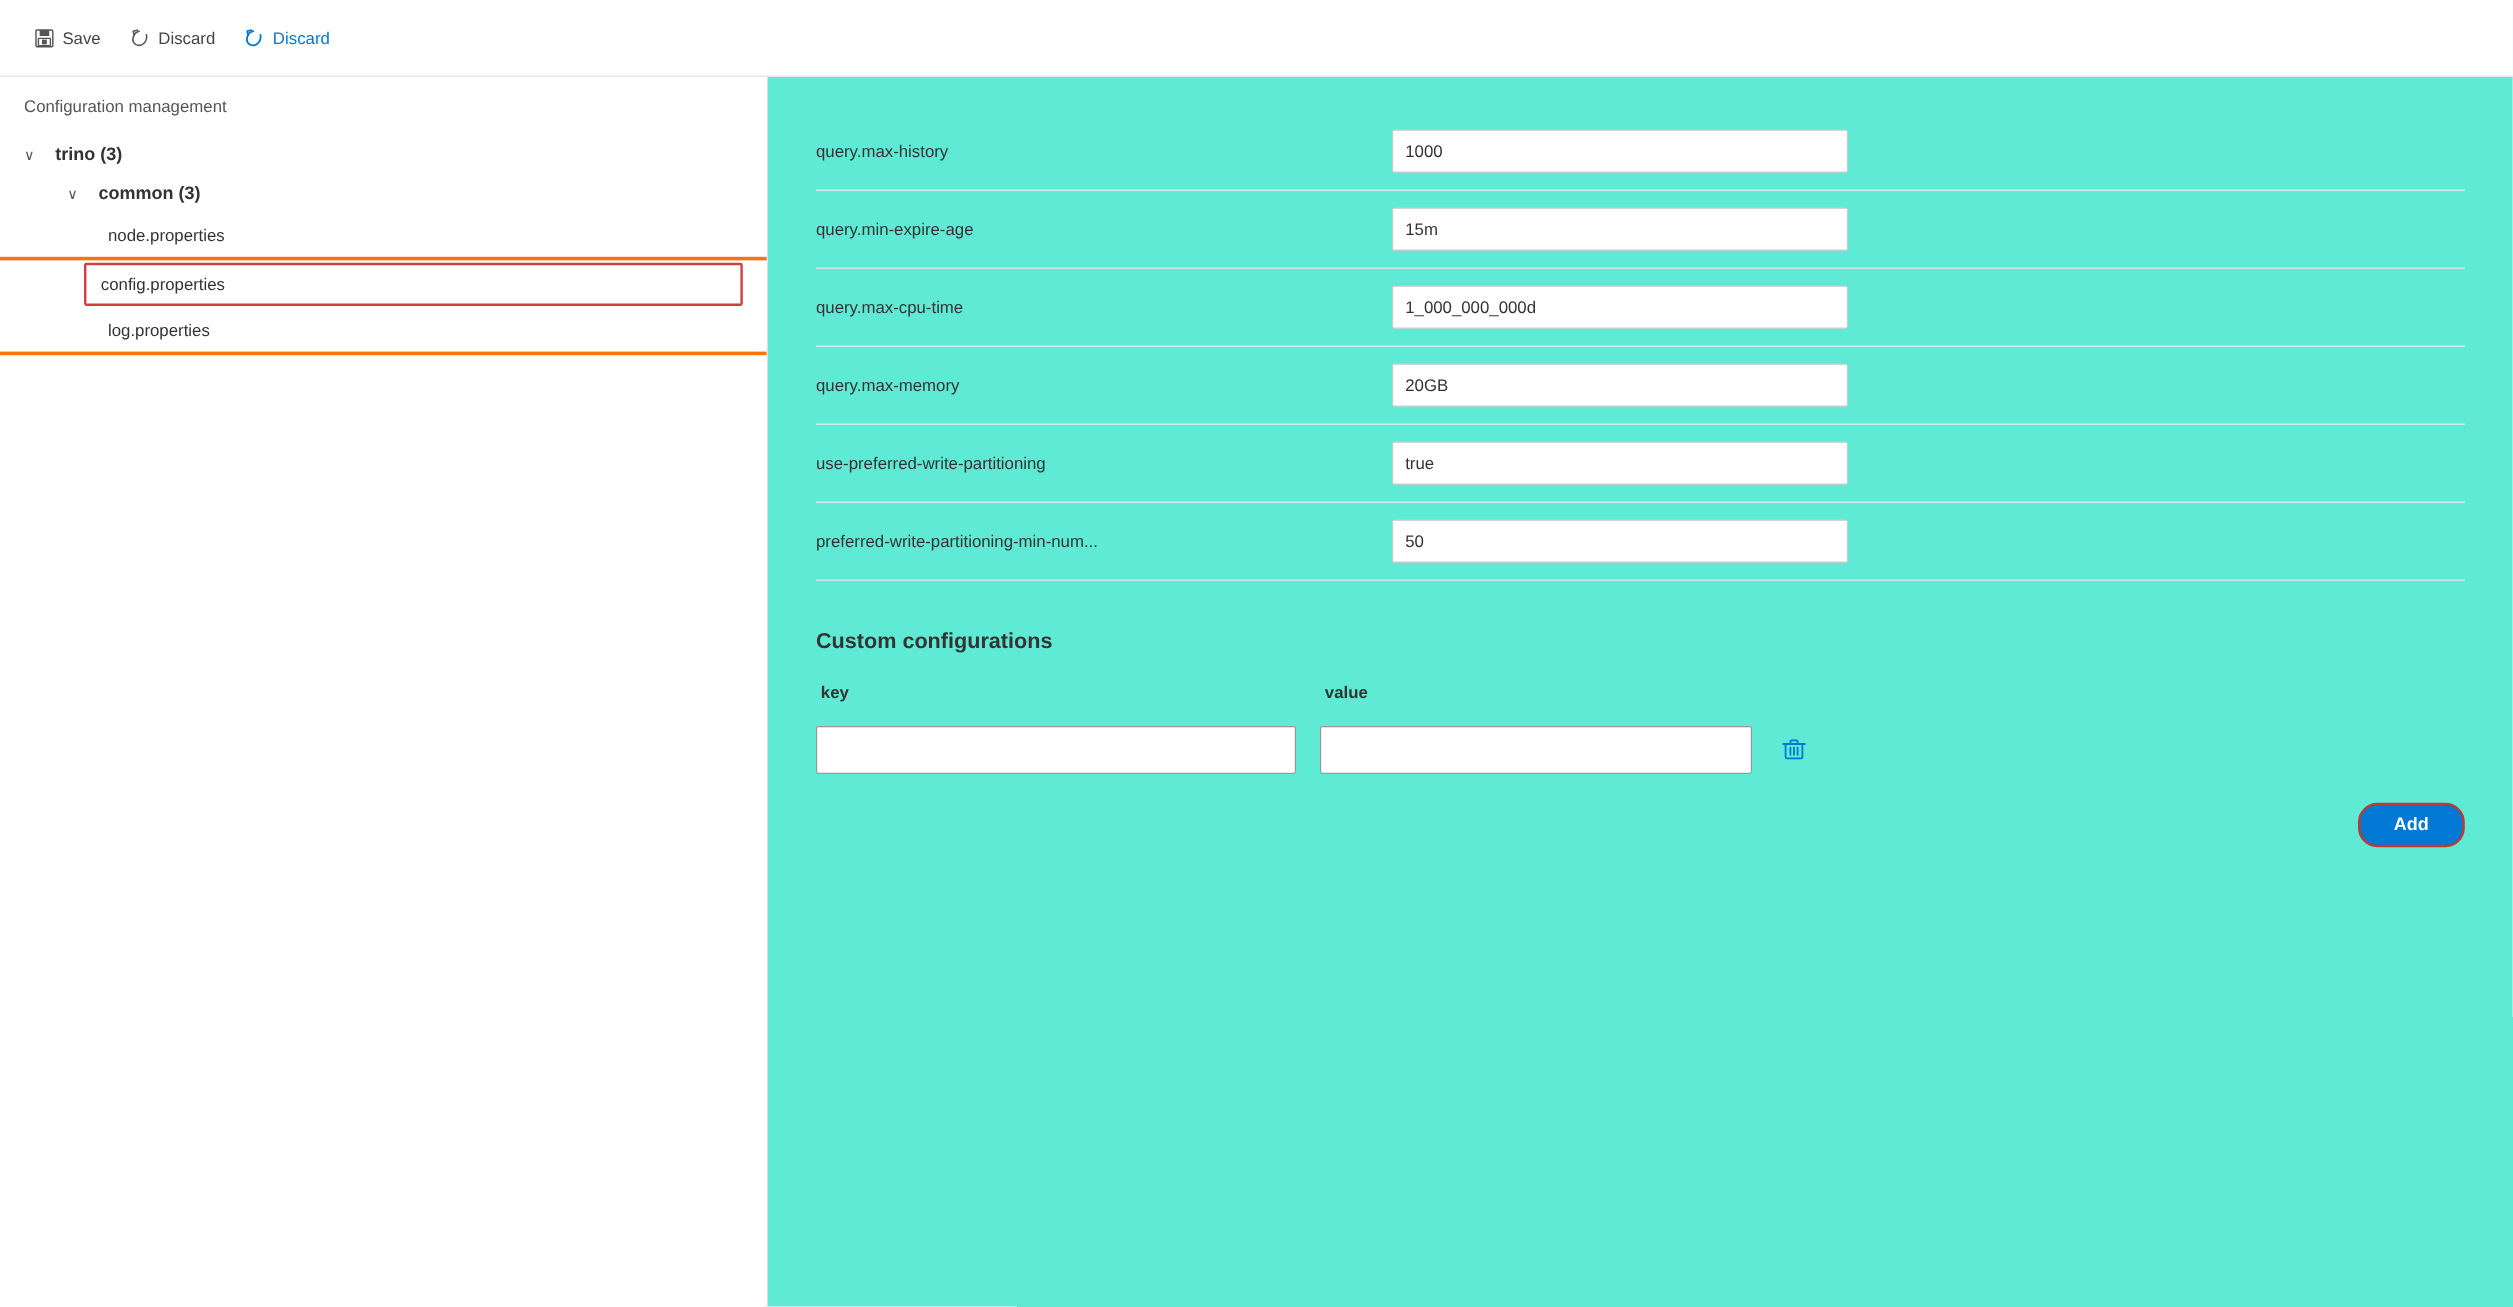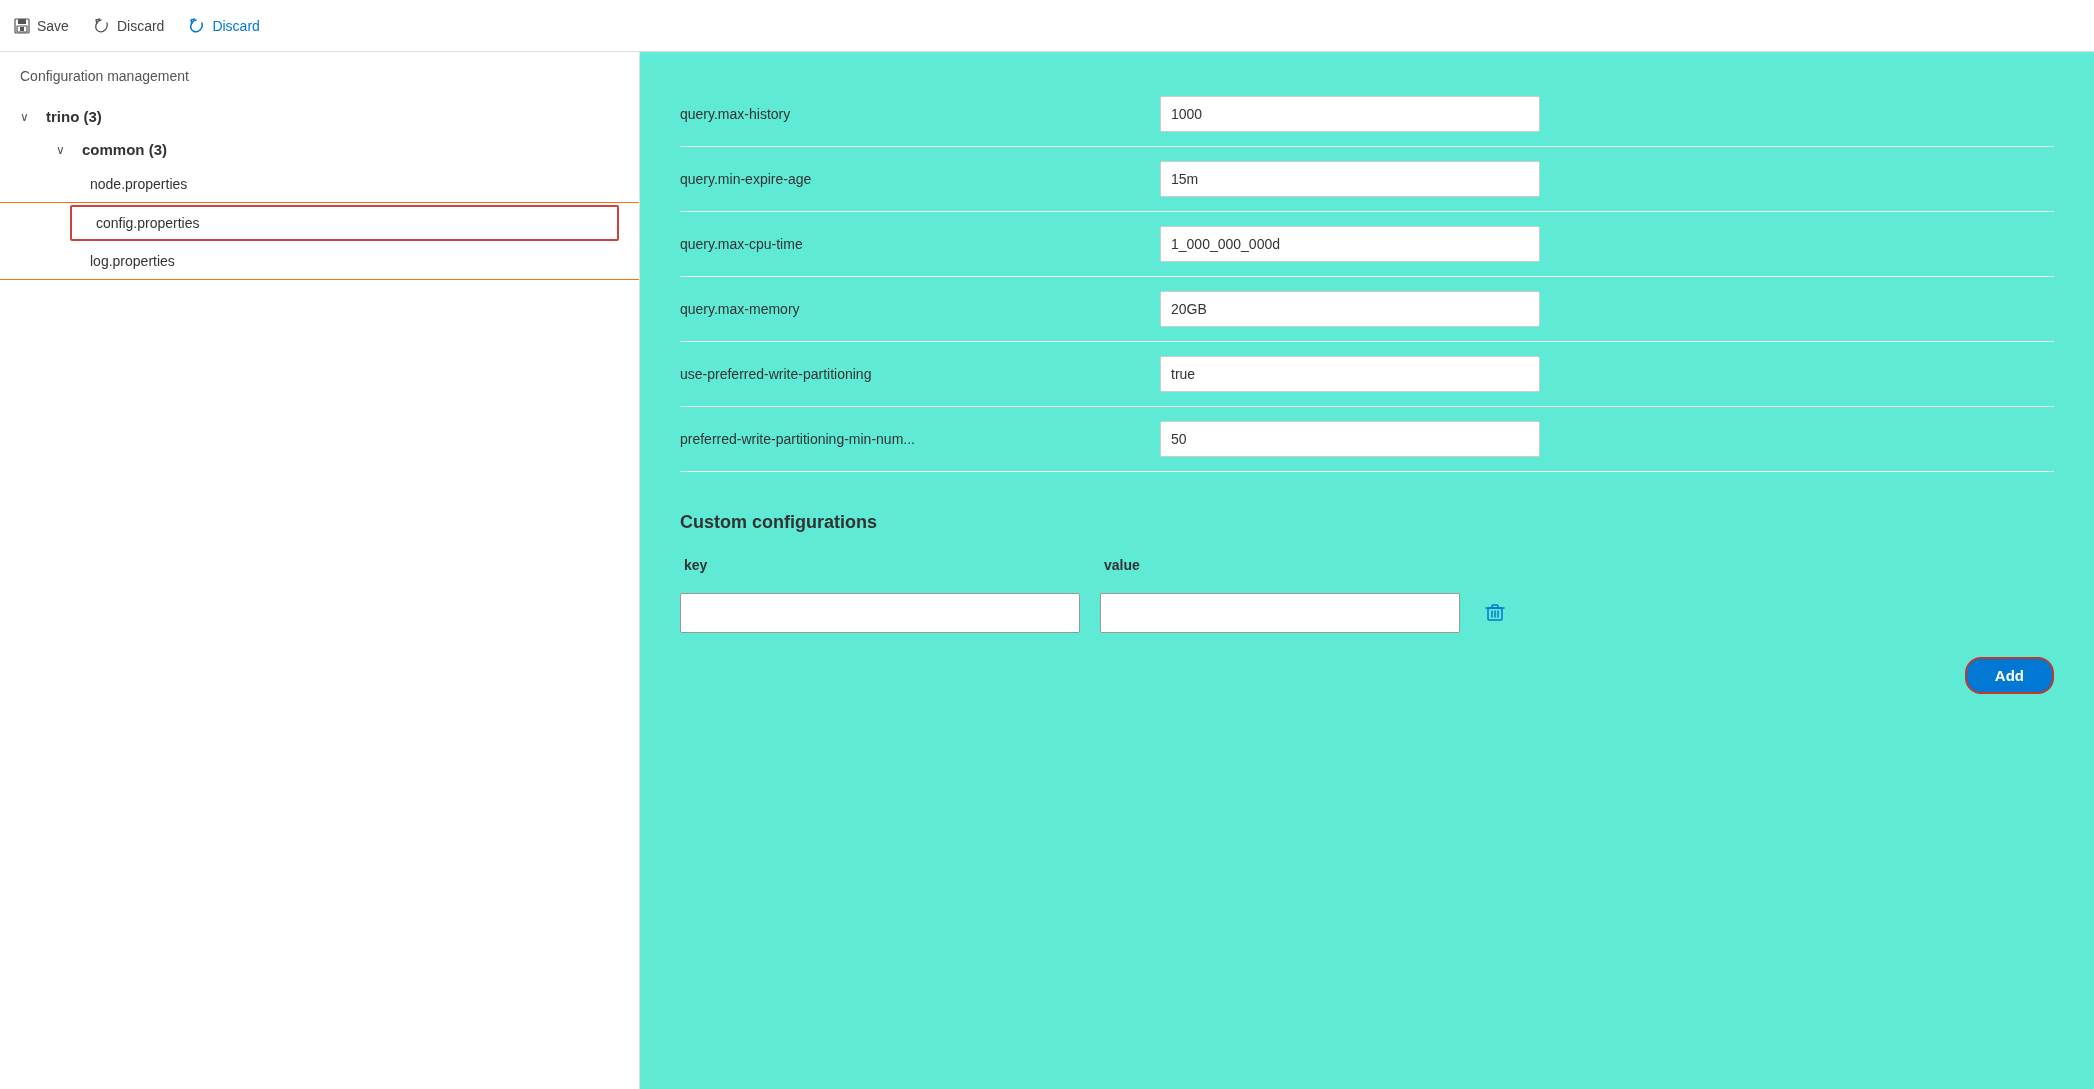--- a/index.html
+++ b/index.html
@@ -13,24 +13,24 @@
       overflow: hidden;
       display: flex;
       flex-direction: column;
     }
 
     
     .toolbar {
       display: flex;
       align-items: center;
       gap: 8px;
-      padding: 12px 5px;
+      padding: 12px 20px;
       border-bottom: 1px solid #e0e0e0;
       background: #fff;
-      height: 52px;
+      height: 64px;
     }
     .toolbar-btn {
       display: flex;
       align-items: center;
       gap: 6px;
       background: none;
       border: none;
       cursor: pointer;
       font-size: 14px;
       color: #444;
@@ -99,27 +99,27 @@
       display: inline-block;
     }
     .tree-child-node-label {
       font-weight: 700;
       font-size: 15px;
     }
     .tree-leaf {
       padding: 10px 20px 10px 90px;
       cursor: pointer;
       font-size: 14px;
-      border-bottom: 1px solid #f97316;
+      border-bottom: 3px solid #f97316;
     }
     .tree-leaf.selected {
       border: 2px solid #d04040;
       background: #fff;
       margin: 2px 20px 2px 70px;
-      padding: 8px 24px;
+      padding: 8px 12px;
       border-radius: 2px;
     }
 
     
     .content {
       flex: 1;
       overflow-y: auto;
       padding: 30px 40px;
       background: #5eead4;
     }

